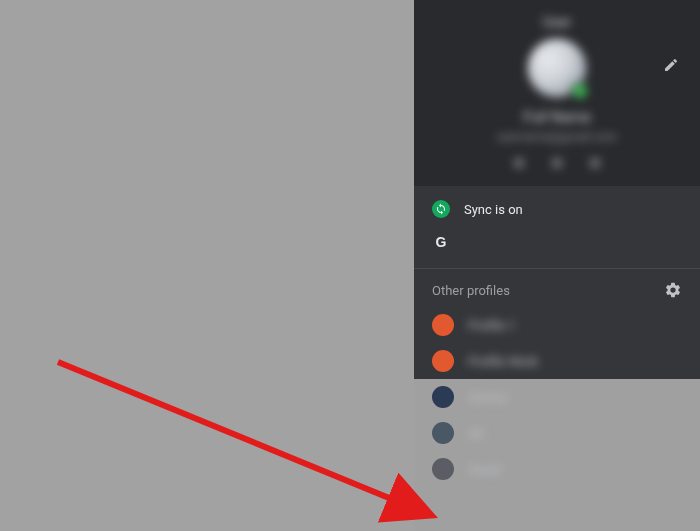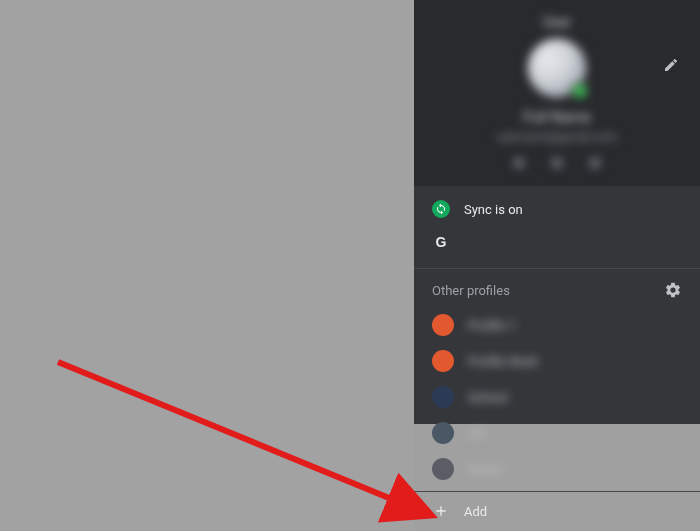--- a/index.html
+++ b/index.html
@@ -1,21 +1,21 @@
 <!DOCTYPE html>
 <html><head>
 <meta charset="utf-8">
 <style>
   * { box-sizing: border-box; margin: 0; padding: 0; }
   html, body { width: 700px; height: 531px; overflow: hidden; font-family: "Segoe UI", Roboto, Arial, sans-serif; }
   body { display: flex; background: #a0a0a0; }
 
   .left-pane { width: 414px; height: 531px; background: #a2a2a2; position: relative; }
 
-  .panel { width: 286px; height: 424px; background: #35363a; color: #e8eaed; display: flex; flex-direction: column; font-size: 13px; }
+  .panel { width: 286px; height: 379px; background: #35363a; color: #e8eaed; display: flex; flex-direction: column; font-size: 13px; }
 
   
   .card { background: #292a2e; margin: 0; padding-top: 14px; padding-bottom: 18px; position: relative; }
   .card .edit {
     position: absolute; top: 54px; right: 18px; width: 22px; height: 22px;
     display: flex; align-items: center; justify-content: center; color: #bdbfc4;
   }
   .card-inner { display: flex; flex-direction: column; align-items: center; filter: blur(5px); }
   .username { color: #cfd2d6; font-size: 14px; margin-bottom: 8px; }
   .avatar-wrap { position: relative; width: 60px; height: 60px; margin-bottom: 10px; }
@@ -136,28 +136,20 @@
     <div class="prow">
       <span class="pavatar" style="background:#4a5866"></span>
       <span class="plabel">Alt</span>
     </div>
     <div class="prow">
       <span class="pavatar" style="background:#5a5d63"></span>
       <span class="plabel">Guest</span>
     </div>
   </div>
 
-  <div class="addrow">
-    <span class="plus">
-      <svg viewBox="0 0 24 24" width="16" height="16" fill="currentColor">
-          <path d="M19 13h-6v6h-2v-6H5v-2h6V5h2v6h6v2z"></path>
-        </svg>
-    </span>
-    <span>Add</span>
-  </div>
 
 </div>
 
 <svg class="arrow-svg" viewBox="0 0 700 531">
   <defs>
     <marker id="ah" viewBox="0 0 10 10" refX="8" refY="5" markerWidth="9" markerHeight="9" orient="auto-start-reverse">
       <path d="M 0 0 L 10 5 L 0 10 z" fill="#e21b1b"></path>
     </marker>
   </defs>
   <line x1="58" y1="362" x2="428" y2="514" stroke="#e21b1b" stroke-width="6" marker-end="url(#ah)"></line>

